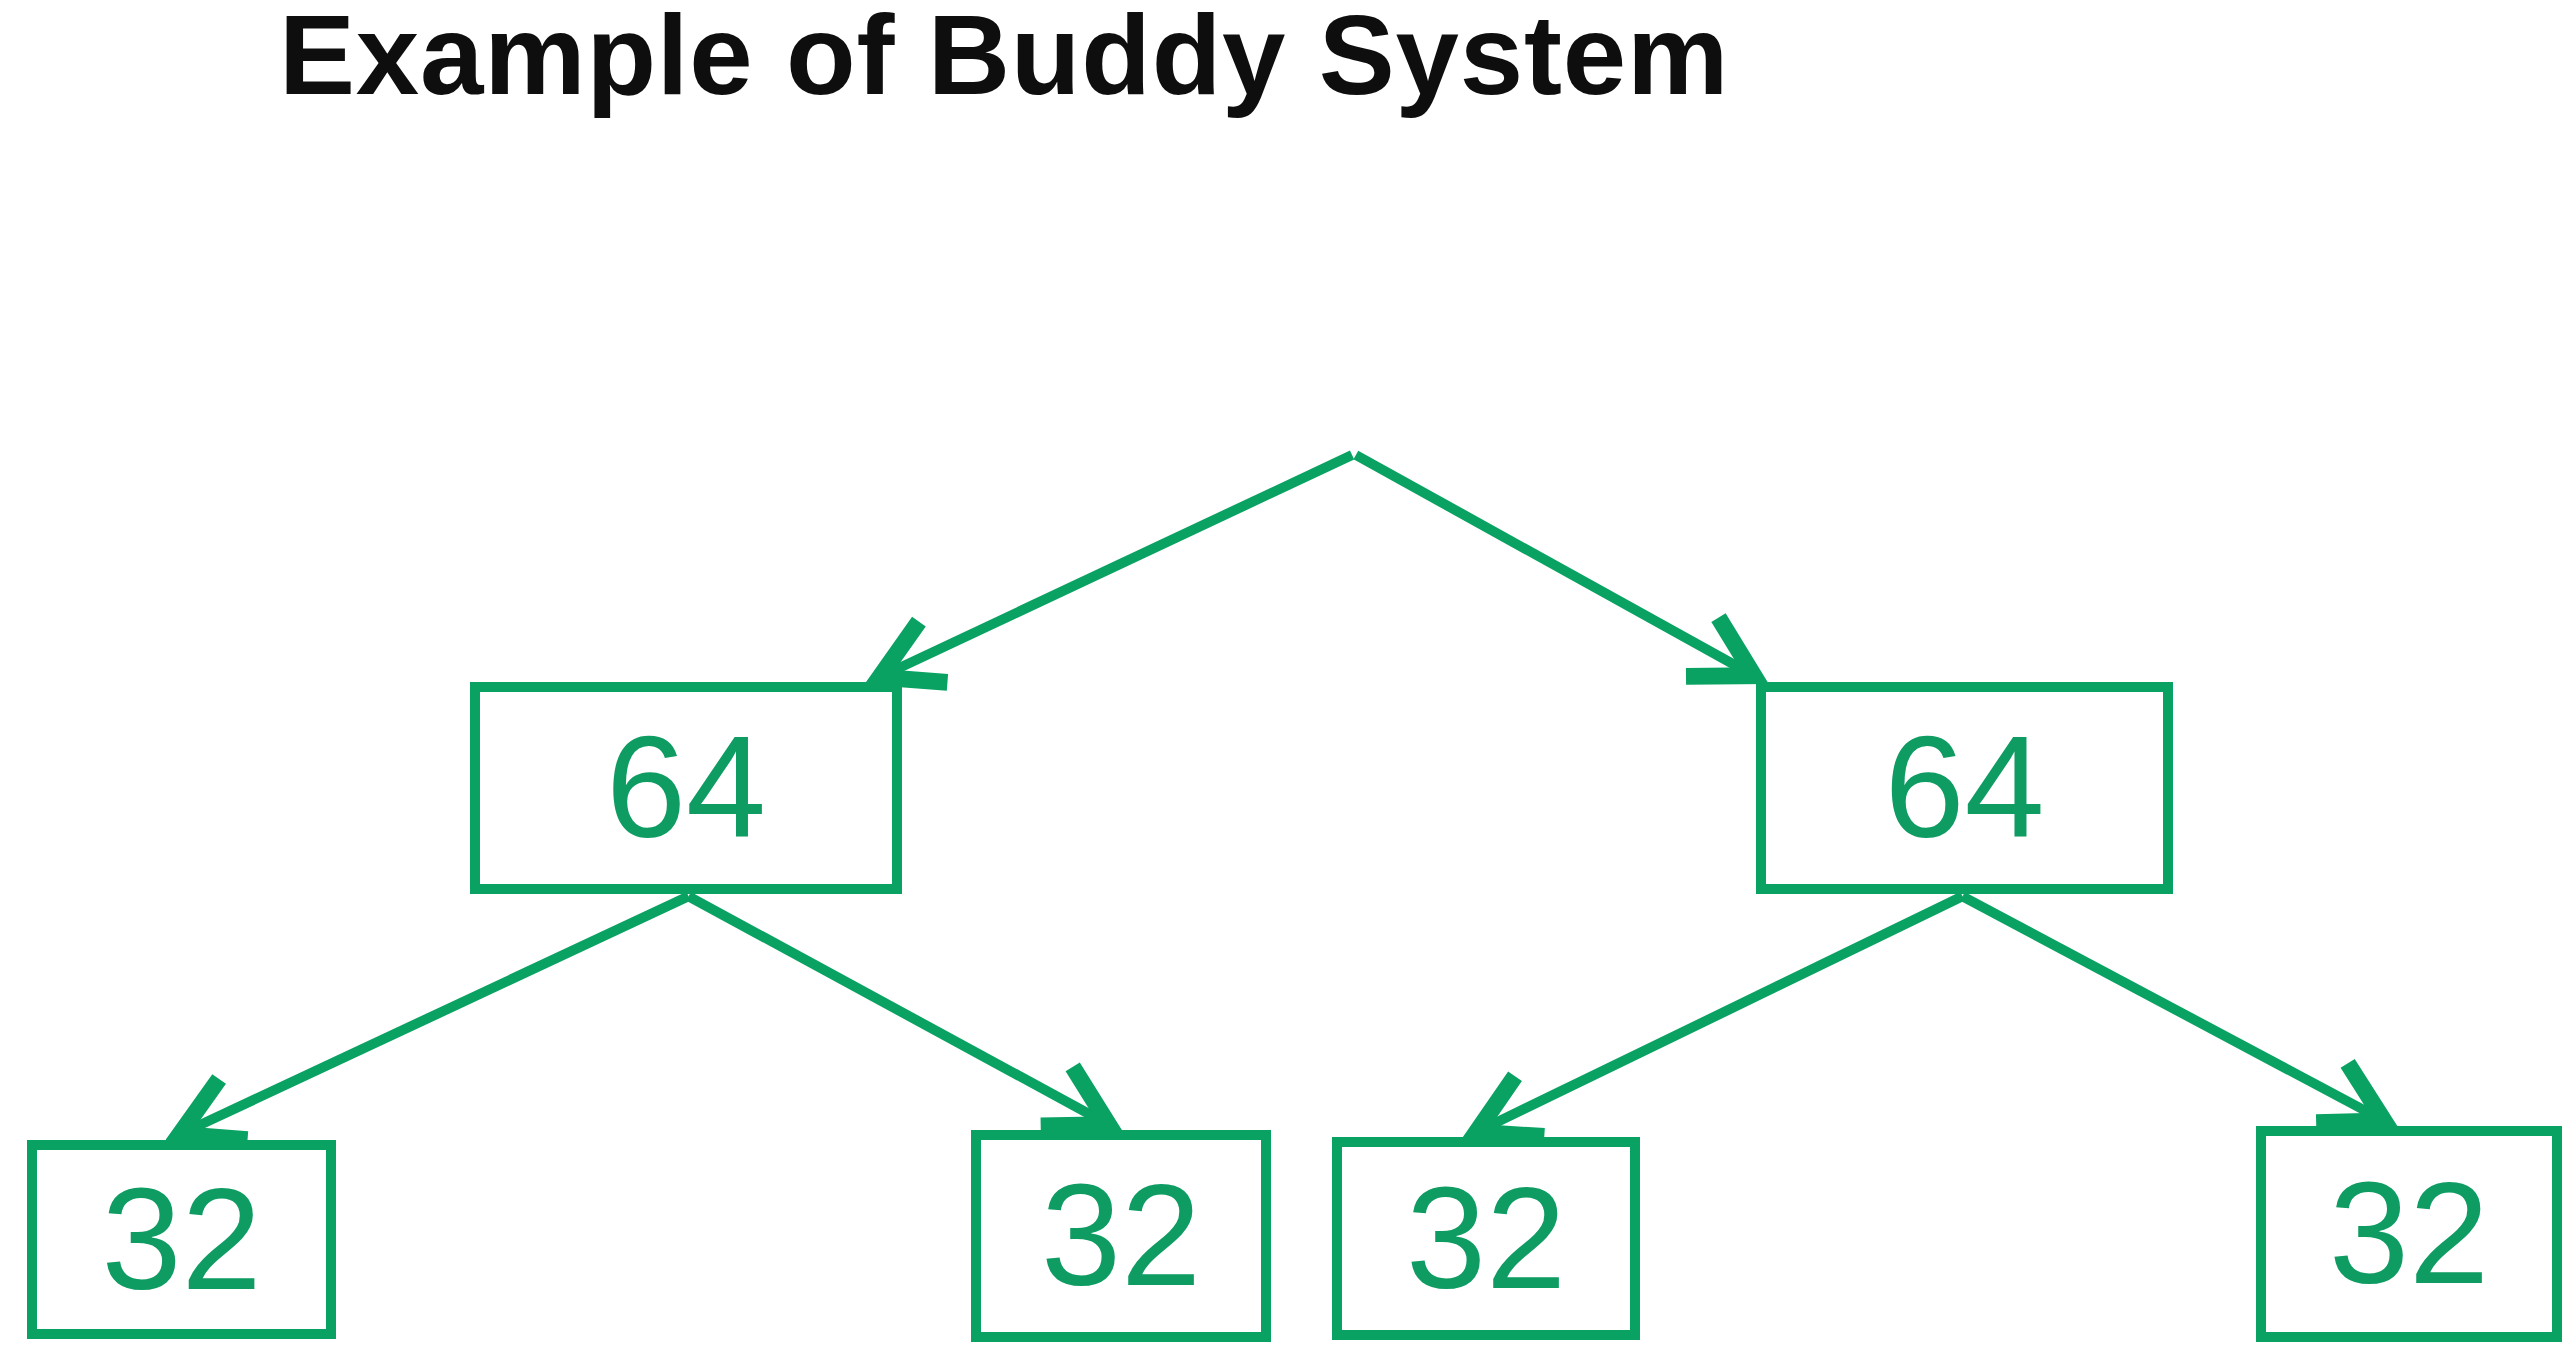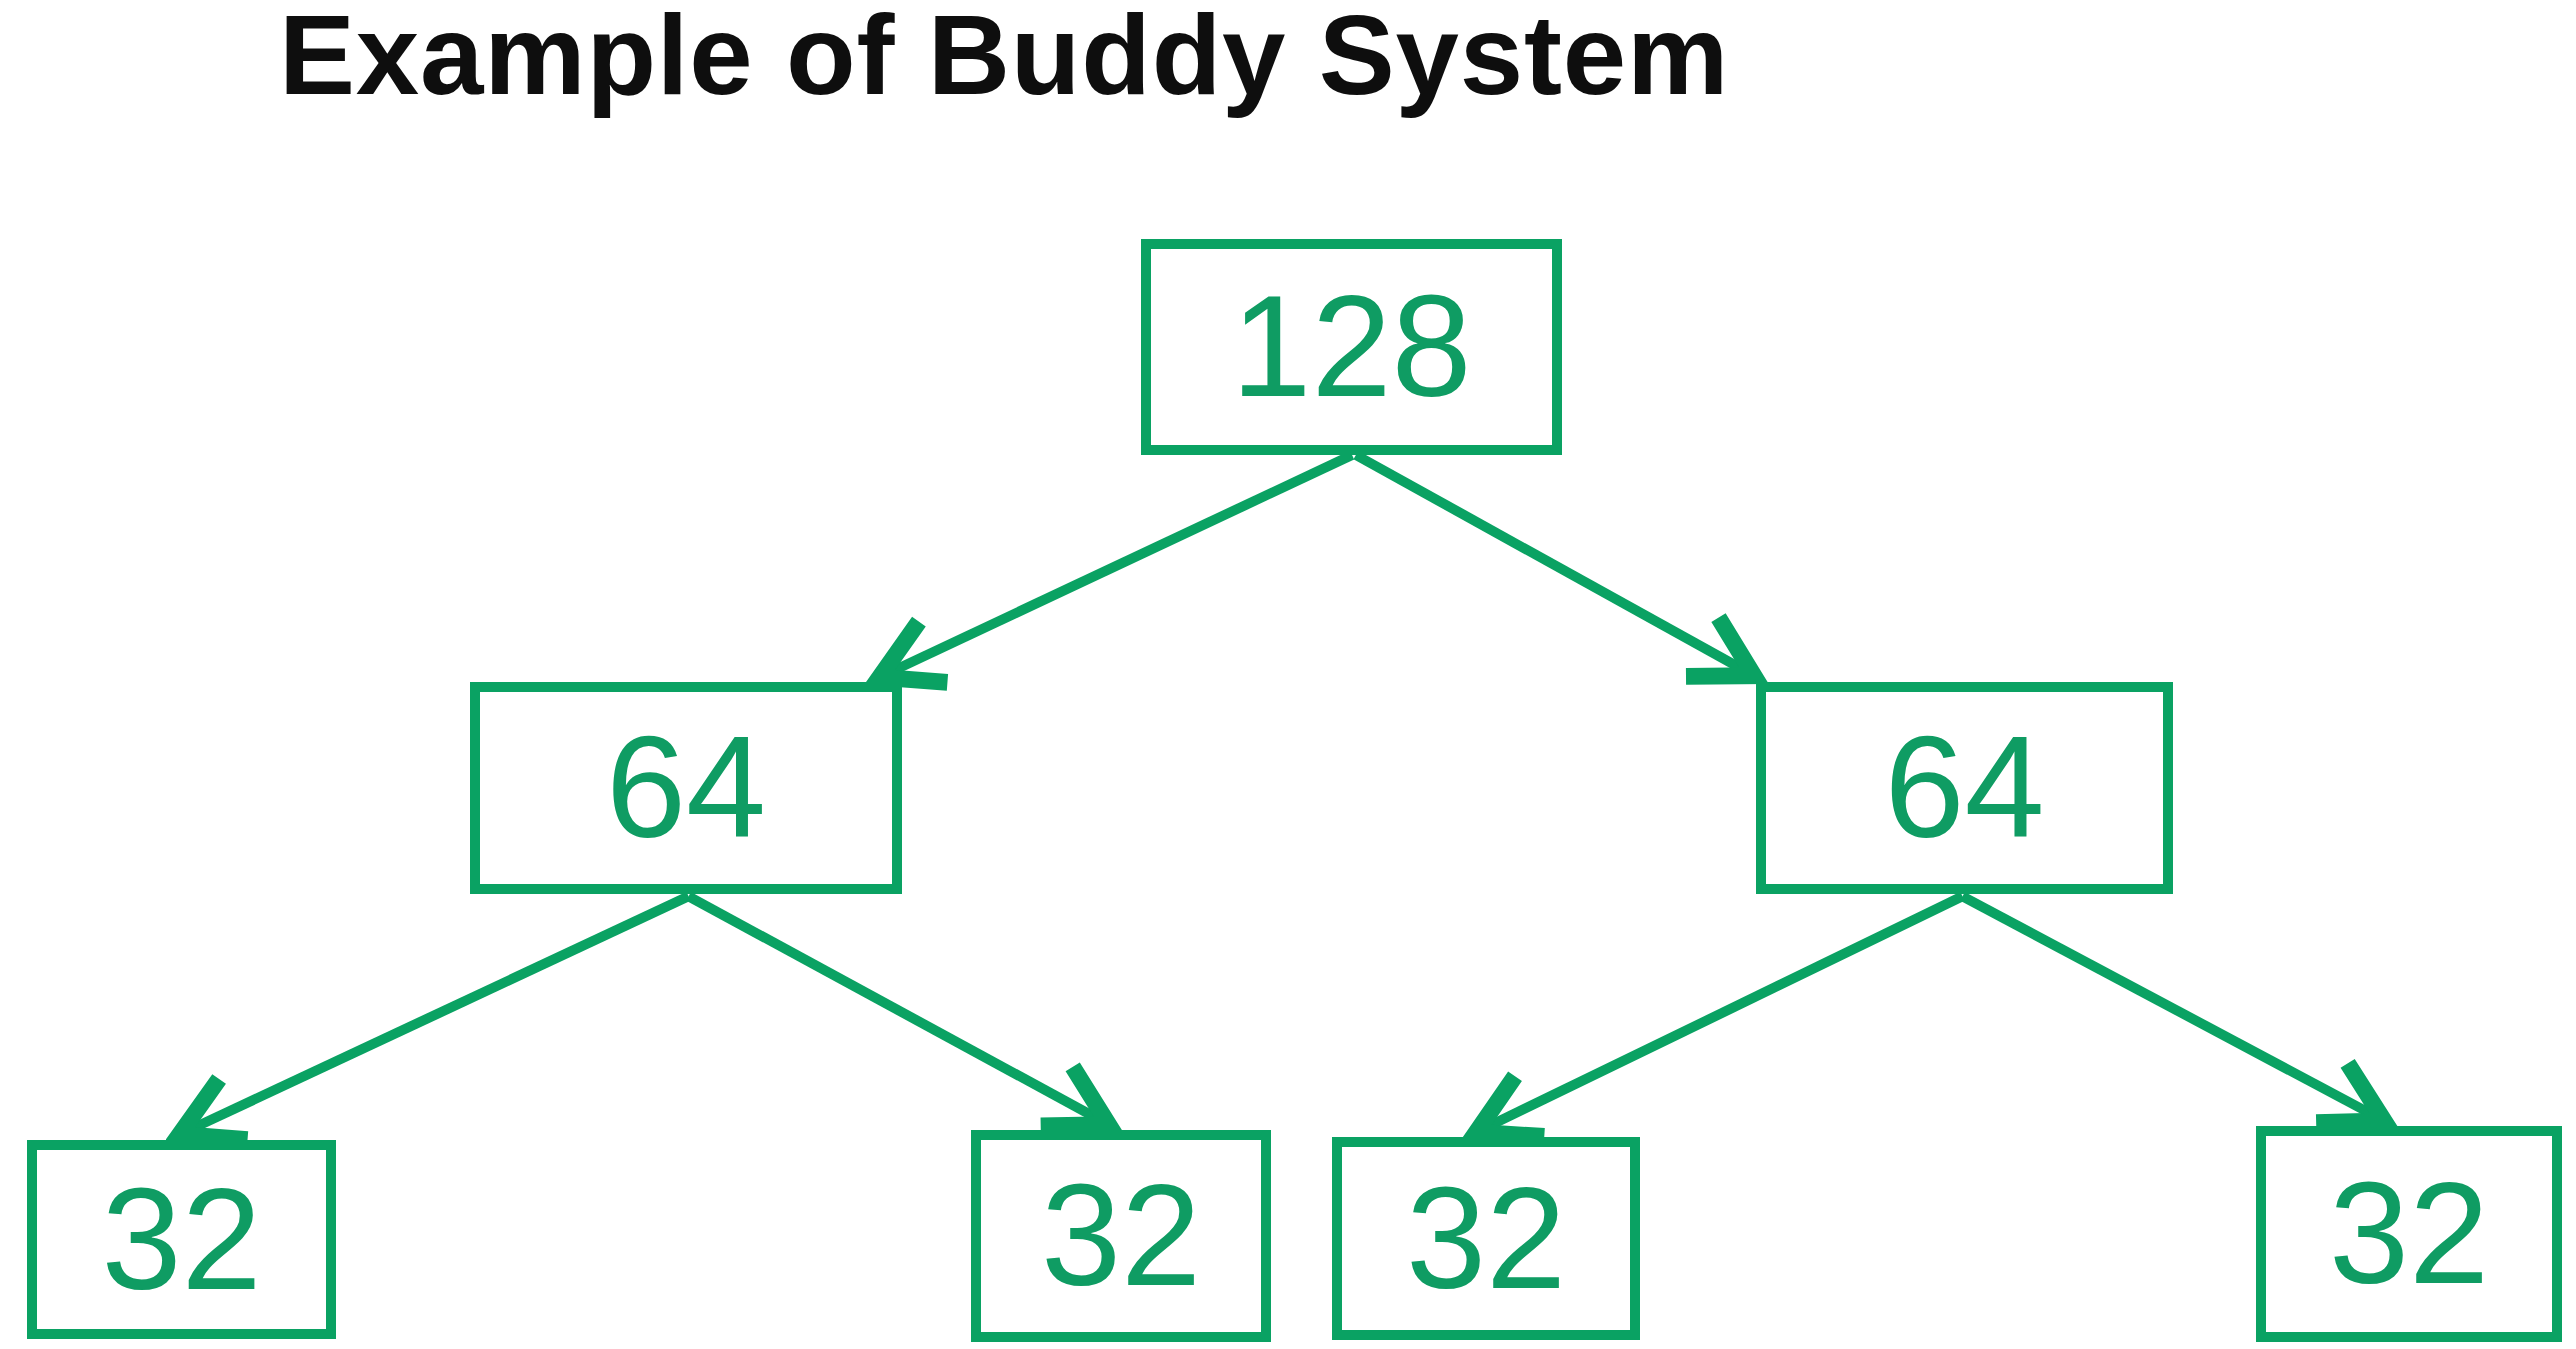--- a/index.html
+++ b/index.html
@@ -83,23 +83,20 @@
       </marker>
     </defs>
     <line class="edge" x1="1783" y1="600" x2="1160" y2="893" marker-end="url(#arrowhead)"></line>
     <line class="edge" x1="1788" y1="600" x2="2313" y2="891" marker-end="url(#arrowhead)"></line>
     <line class="edge" x1="908" y1="1182" x2="237" y2="1496" marker-end="url(#arrowhead)"></line>
     <line class="edge" x1="908" y1="1182" x2="1462" y2="1483" marker-end="url(#arrowhead)"></line>
     <line class="edge" x1="2588" y1="1182" x2="1947" y2="1493" marker-end="url(#arrowhead)"></line>
     <line class="edge" x1="2588" y1="1182" x2="3144" y2="1478" marker-end="url(#arrowhead)"></line>
   </svg>
 
-  <div class="node n-root">
-    <span>128</span>
-  </div>
 
   <div class="node n-l64">
     <span>64</span>
   </div>
 
   <div class="node n-r64">
     <span>64</span>
   </div>
 
   <div class="node n-b1">

